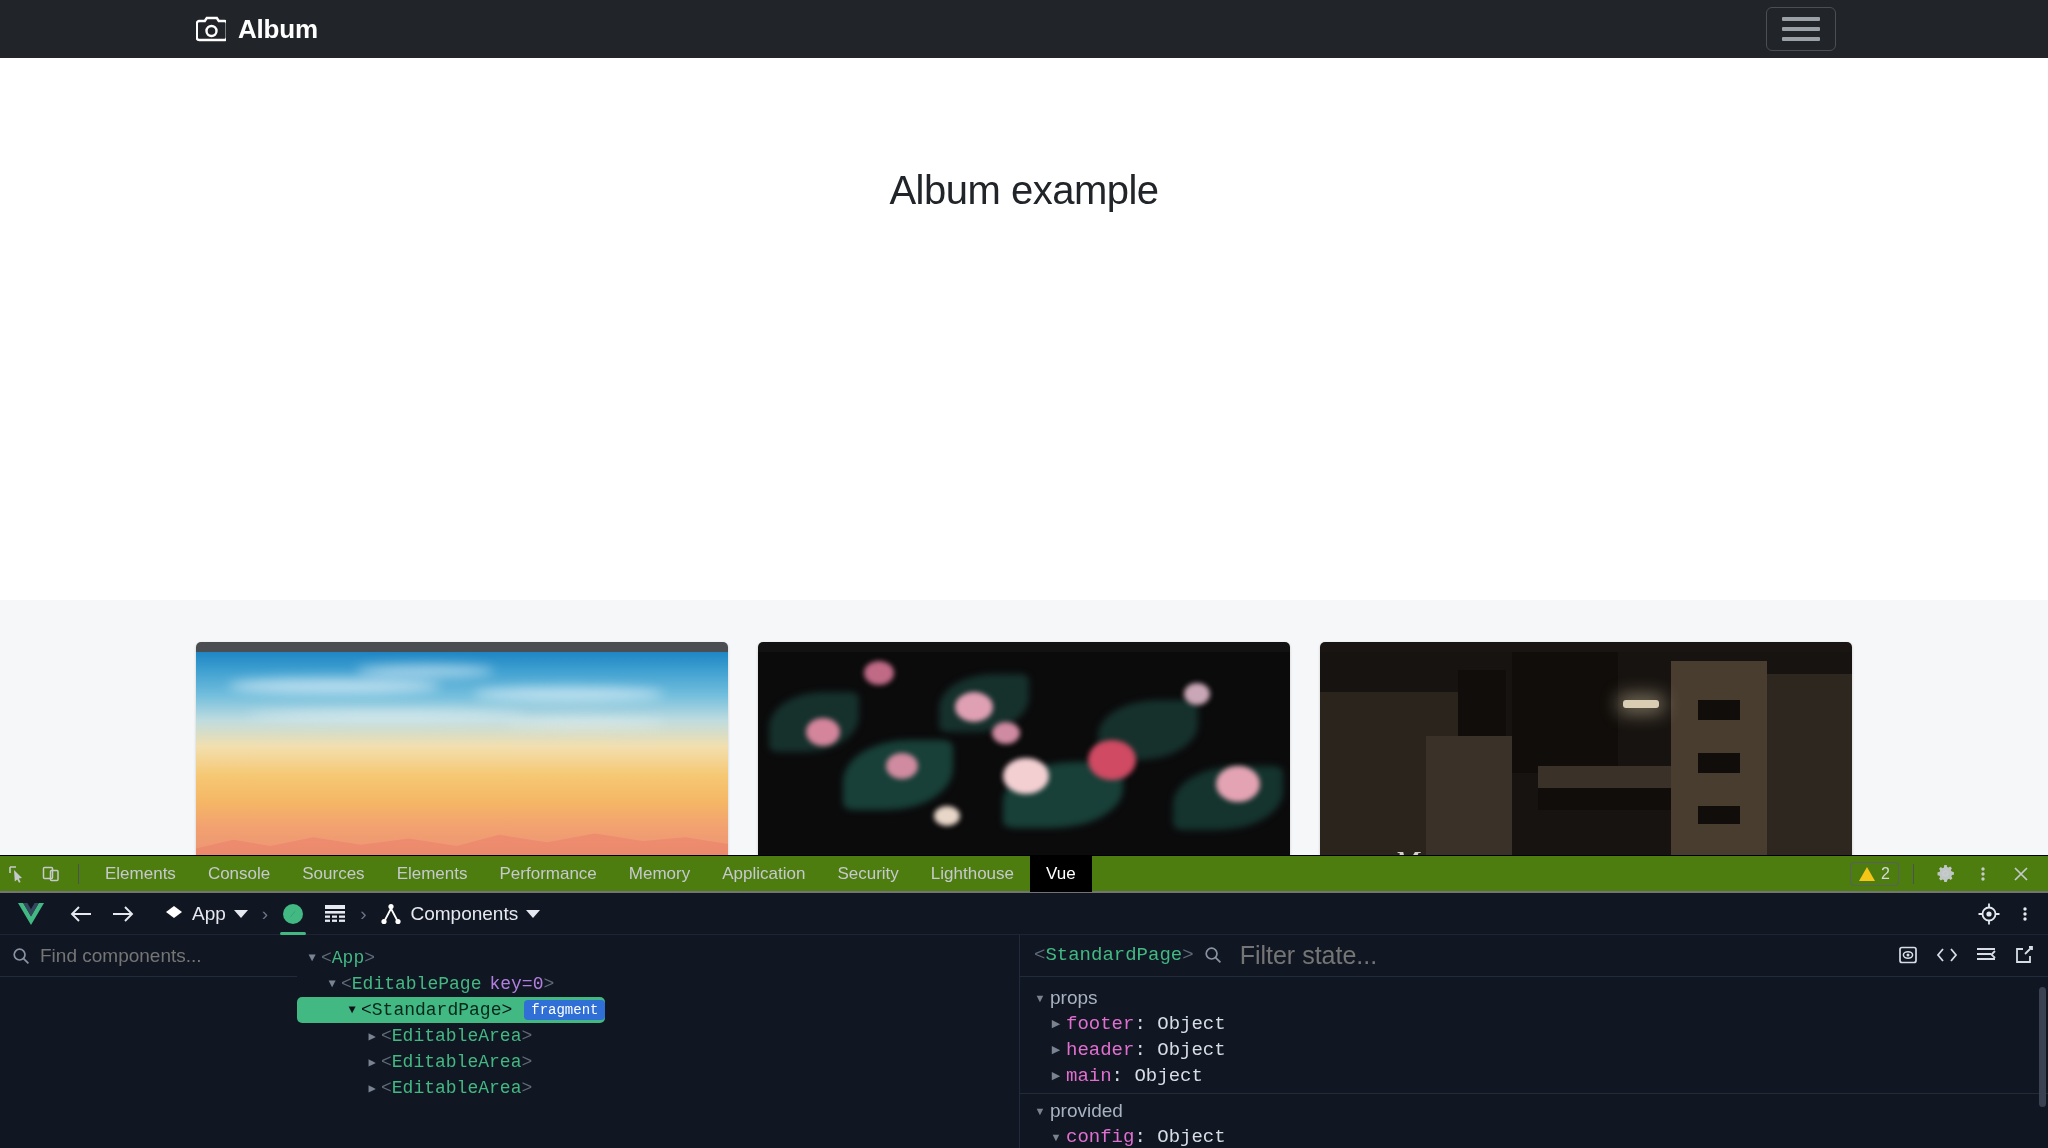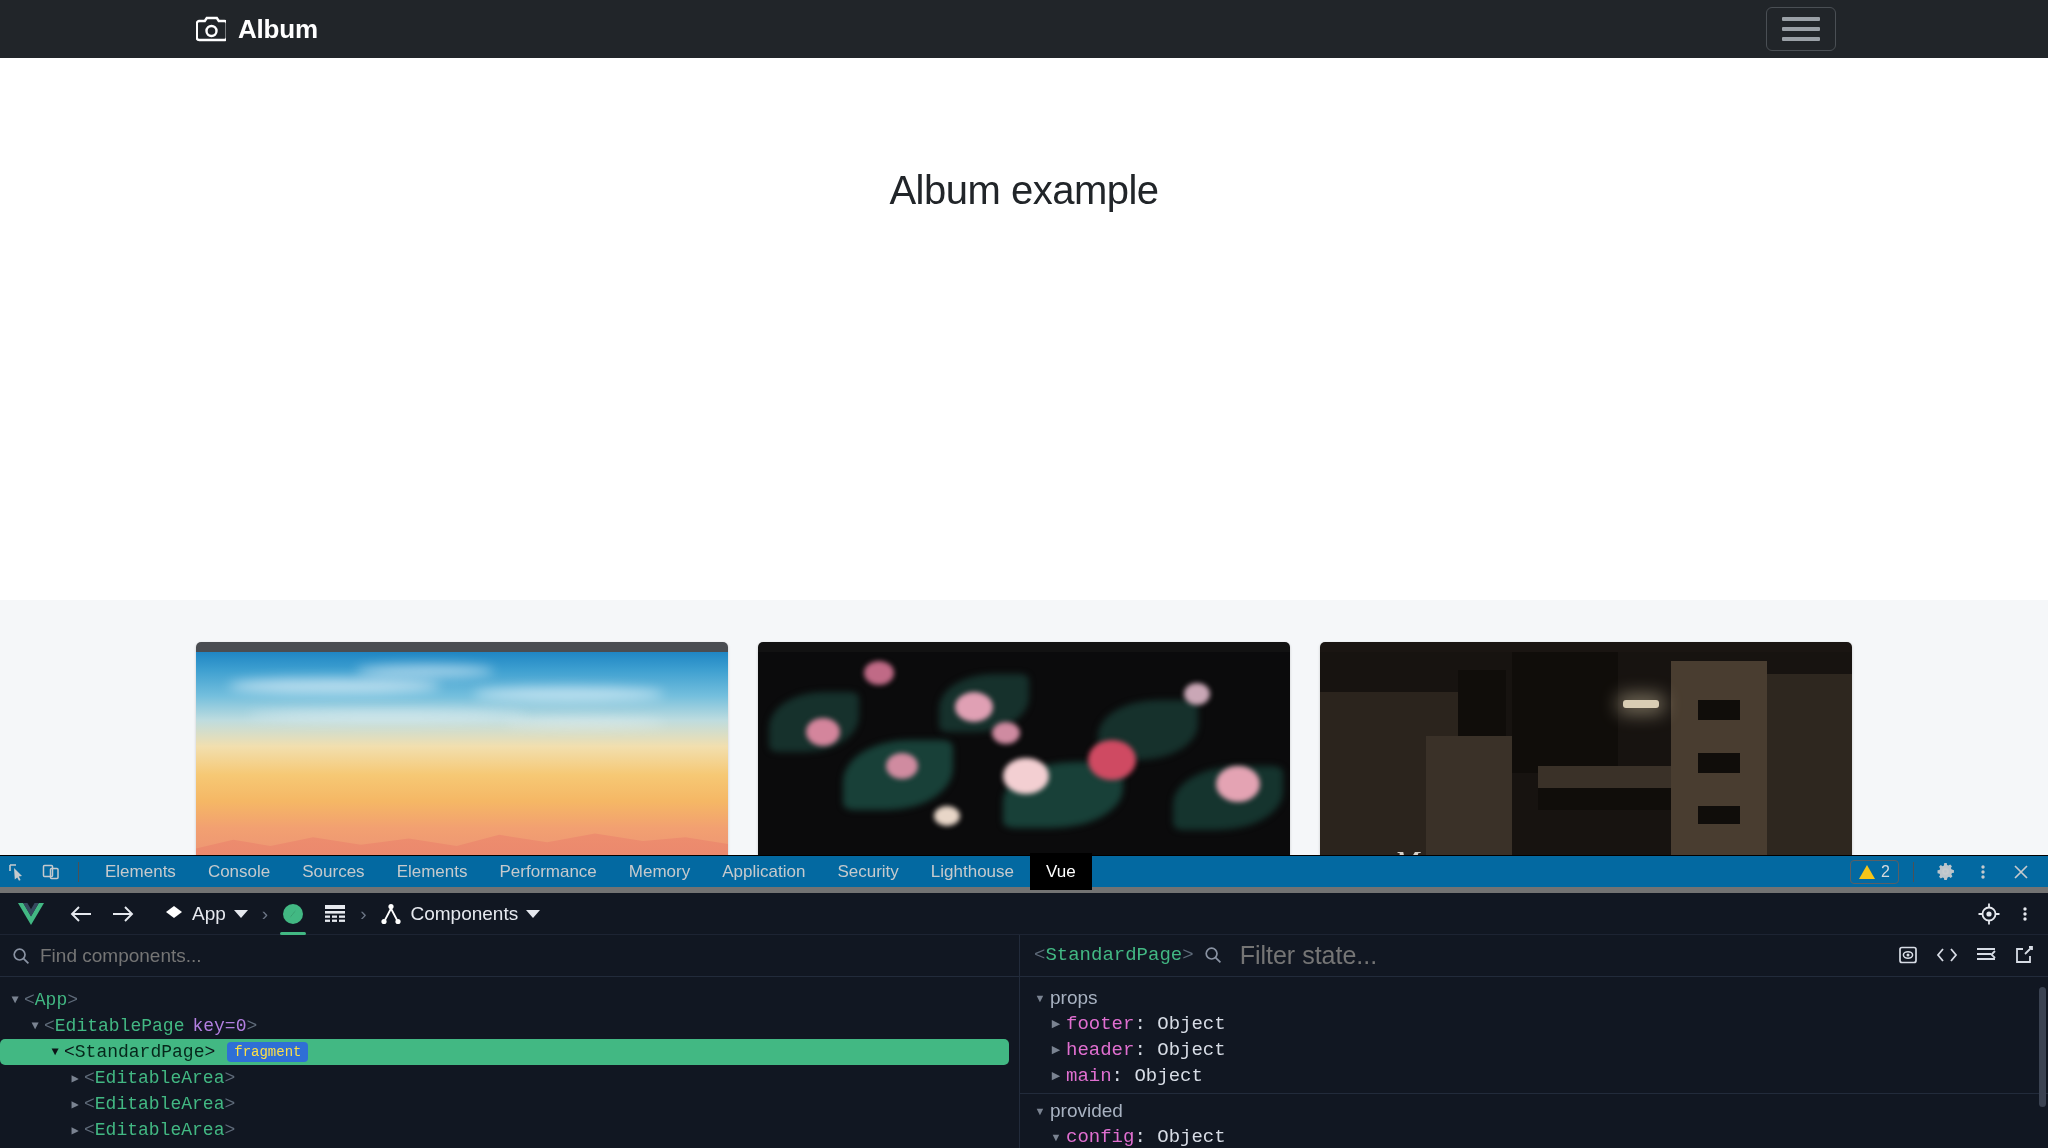--- a/index.html
+++ b/index.html
@@ -81,22 +81,22 @@
   .img-night .tag { position:absolute; color:rgba(245,240,230,.85); font-size:30px; font-style:italic; font-family:"Liberation Serif",serif; }
 
   
   #devtools {
     position:absolute; left:0; top:855px; width:2048px; height:293px;
     background:#111722; border-top:1px solid #000;
     font-family:"Liberation Sans", sans-serif;
   }
 
   .dt-tabs {
-    height:37px; background:#0369a1; display:flex; align-items:center; gap:0;
-    border-bottom:6px solid #737373; position:relative;
+    height:37px; background:#4d7c0f; display:flex; align-items:center; gap:0;
+    border-bottom:2px solid #737373; position:relative;
   }
   .dt-icon-btn { width:34px; height:37px; display:flex; align-items:center; justify-content:center; cursor:pointer; }
   .dt-sep { width:1px; height:20px; background:#4c5156; margin:0 10px; }
   .dt-tab {
     padding:0 16px; height:37px; line-height:37px; color:#c6cacd; font-size:17px; cursor:pointer; white-space:nowrap;
   }
   .dt-tab.active { background:#000; color:#fff; }
   .dt-right { margin-left:auto; display:flex; align-items:center; padding-right:10px; gap:4px;}
   .warn-badge {
     display:flex; align-items:center; gap:6px; border:1px solid #5a5f64; border-radius:4px;
@@ -108,40 +108,40 @@
     height:42px; background:#111722; display:flex; align-items:center; gap:0;
     padding-left:8px; border-bottom:1px solid #1d2433;
   }
   .vb-item { display:flex; align-items:center; gap:8px; padding:0 10px; height:42px; color:#e6e9ef; font-size:19px; cursor:pointer; position:relative;}
   .vb-item.selected::after{ content:""; position:absolute; left:8px; right:8px; bottom:0; height:3px; background:#42b883; border-radius:2px;}
   .chev { color:#6b7585; font-size:19px; padding:0 4px;}
   .caret-dn { width:0;height:0;border-left:7px solid transparent;border-right:7px solid transparent;border-top:8px solid #e6e9ef;}
   .vb-right { margin-left:auto; display:flex; align-items:center; gap:10px; padding-right:14px;}
 
   .dt-body { display:flex; height:214px; }
-  .tree-pane { width:1020px; border-right:1px solid #222b3b; display:flex; flex-direction:column;}
+  .tree-pane { width:1020px; border-right:1px solid #222b3b; display:flex; flex-direction:row;}
   .pane-search {
     height:42px; display:flex; align-items:center; gap:10px; padding:0 12px;
     border-bottom:1px solid #222b3b; color:#8a93a3; font-size:19px;
   }
   .pane-search input {
     background:transparent; border:none; outline:none; color:#c9d1e0; font-size:19px; width:100%;
     font-family:inherit;
   }
   .tree { padding-top:10px; font-family:"Liberation Mono", monospace; font-size:18px; overflow:hidden;}
   .node { display:flex; align-items:center; height:26px; padding-left:6px; white-space:nowrap; cursor:pointer;}
   .node.selected { background:#42b883; border-radius:5px; margin-right:10px;}
   .node.selected .tag-name, .node.selected .angle { color:#0d1117; }
   .arrow { width:18px; text-align:center; color:#7a8391; font-size:12px; }
   .node.selected .arrow { color:#0d1117; }
   .angle { color:#5f6b7a; }
   .tag-name { color:#42b883; }
   .node.selected .tag-name { color:#06281b; }
   .key-attr { color:#b27fe0; margin-left:8px;}
-  .badge-frag { background:#2f6fd6; color:#fde047; font-size:14px; padding:2px 7px; border-radius:4px; margin-left:12px; font-family:"Liberation Mono",monospace;}
+  .badge-frag { background:#2f6fd6; color:#ffffff; font-size:14px; padding:2px 7px; border-radius:4px; margin-left:12px; font-family:"Liberation Mono",monospace;}
 
   .state-pane { flex:1; display:flex; flex-direction:column; position:relative;}
   .state-head {
     height:42px; display:flex; align-items:center; gap:10px; padding:0 14px;
     border-bottom:1px solid #222b3b;
   }
   .state-comp { color:#42b883; font-size:19px; font-family:"Liberation Mono",monospace;}
   .state-comp .angle2 { color:#5f6b7a; }
   .state-head input { background:transparent;border:none;outline:none;color:#c9d1e0;font-size:25px;font-family:inherit;width:300px;margin-left:8px;}
   .state-head .sh-right { margin-left:auto; display:flex; gap:18px; align-items:center;}

